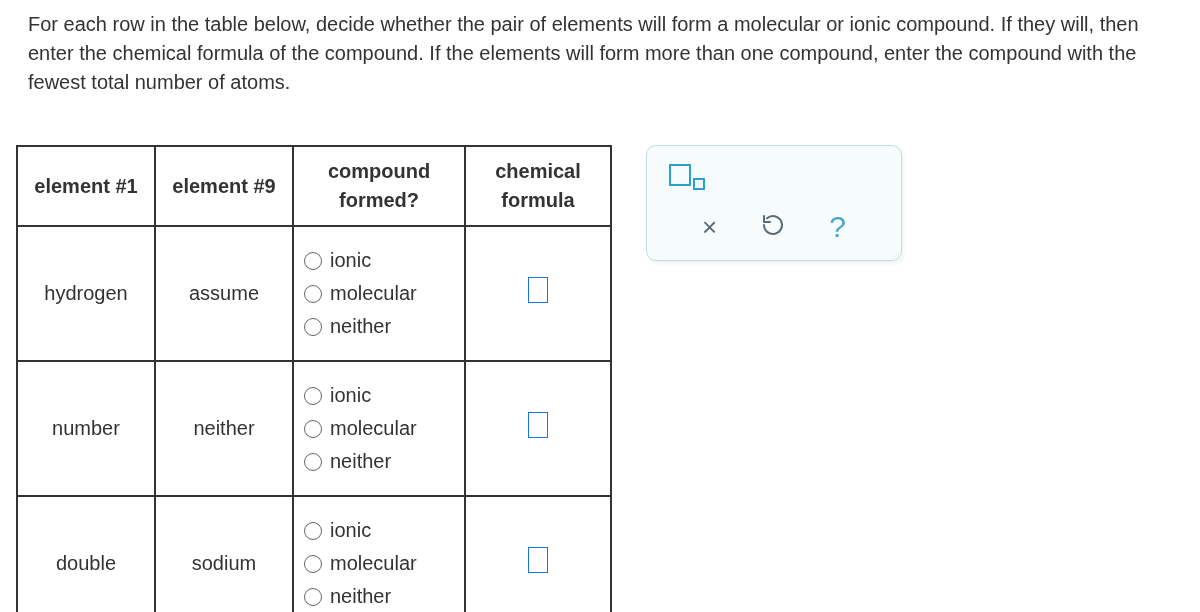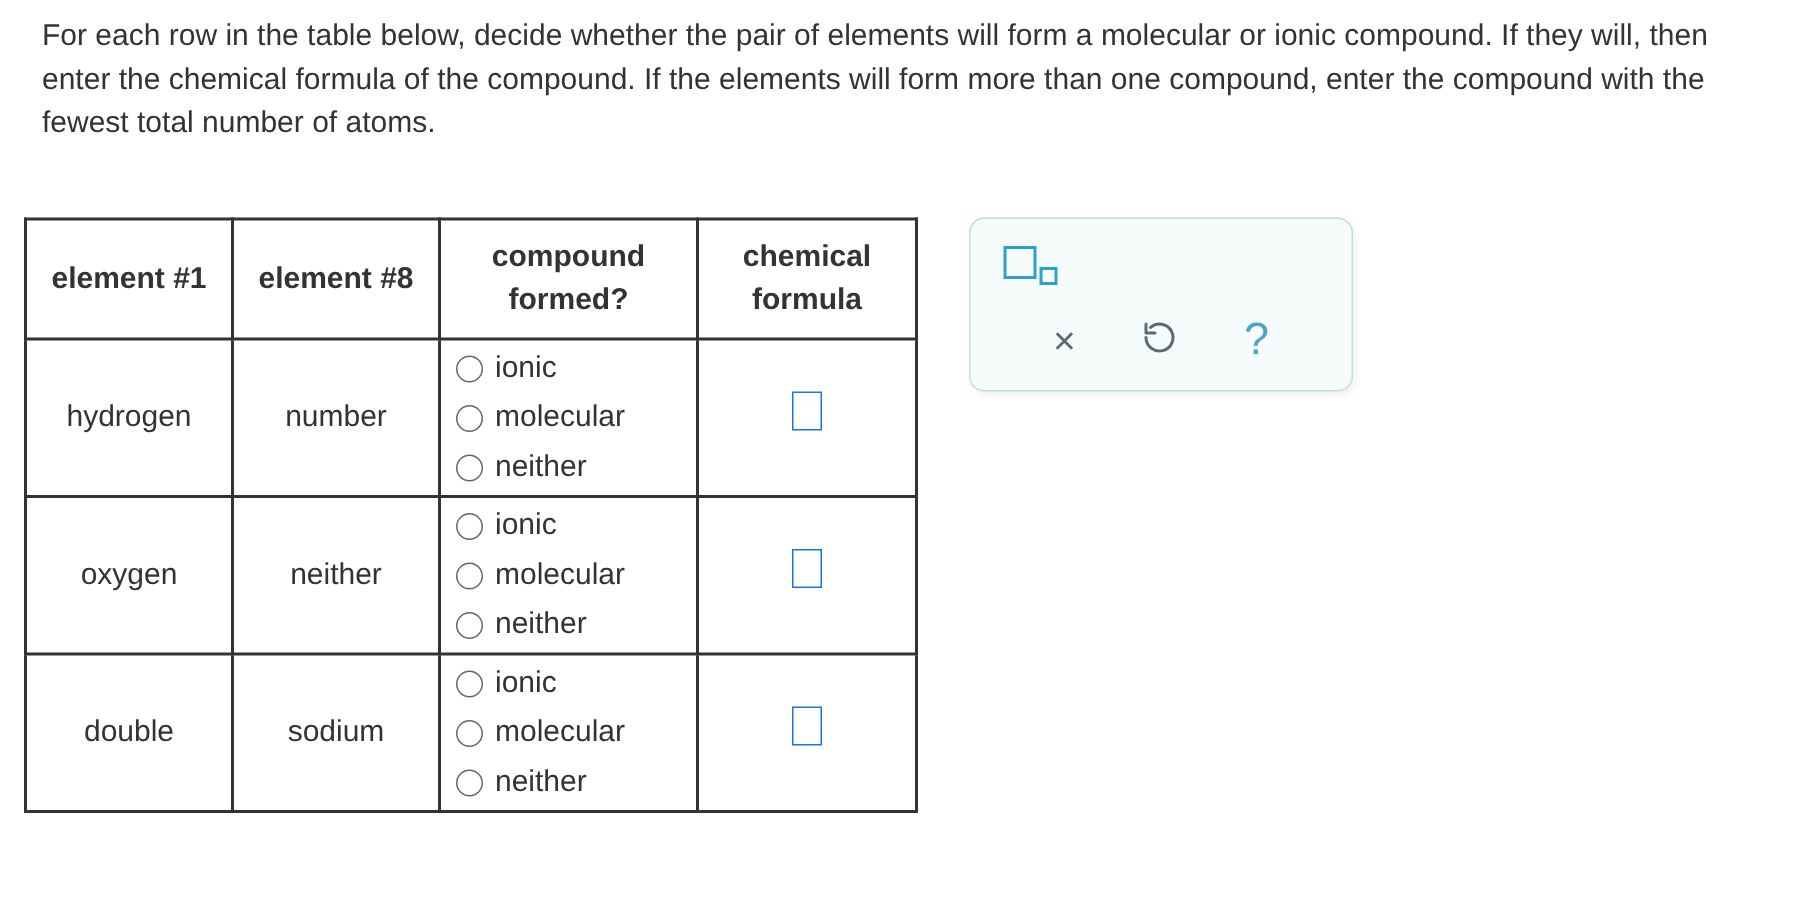--- a/index.html
+++ b/index.html
@@ -16,21 +16,21 @@
     display: flex;
     align-items: flex-start;
     gap: 34px;
     margin-top: 48px;
   }
   table {
     border-collapse: collapse;
   }
   th, td {
     border: 2px solid #333;
-    padding: 2px 10px;
+    padding: 17px 10px;
     vertical-align: middle;
   }
   th {
     font-weight: 700;
     text-align: center;
     padding: 10px 12px;
   }
   .col-el { width: 138px; text-align: center; }
   .col-comp { width: 172px; }
   .col-chem { width: 146px; text-align: center; margin-top: 44px; }
@@ -106,30 +106,30 @@
 <div class="instructions">
   <p>For each row in the table below, decide whether the pair of elements will form a molecular or ionic compound. If they will, then enter the chemical formula of the compound. If the elements will form more than one compound, enter the compound with the fewest total number of atoms.</p>
 </div>
 
 <div class="content-row">
 
   <table>
     <thead>
       <tr>
         <th class="col-el">element #1</th>
-        <th class="col-el">element #8</th>
+        <th class="col-el">element #9</th>
         <th class="col-comp">compound formed?</th>
         <th class="col-chem">chemical formula</th>
       </tr>
     </thead>
     <tbody>
 
       <tr>
         <td class="col-el">hydrogen</td>
-        <td class="col-el">number</td>
+        <td class="col-el">assume</td>
         <td class="col-comp">
           <div class="radio-group">
             <label class="radio-row">
               <input type="radio" class="radio" name="r0" style="">
               <span>ionic</span>
             </label>
             <label class="radio-row">
               <input type="radio" class="radio" name="r0" style="">
               <span>molecular</span>
             </label>
@@ -138,21 +138,21 @@
               <span>neither</span>
             </label>
           </div>
         </td>
         <td class="col-chem">
           <span class="formula-input"></span>
         </td>
       </tr>
 
       <tr>
-        <td class="col-el">oxygen</td>
+        <td class="col-el">number</td>
         <td class="col-el">neither</td>
         <td class="col-comp">
           <div class="radio-group">
             <label class="radio-row">
               <input type="radio" class="radio" name="r1" style="">
               <span>ionic</span>
             </label>
             <label class="radio-row">
               <input type="radio" class="radio" name="r1" style="">
               <span>molecular</span>

